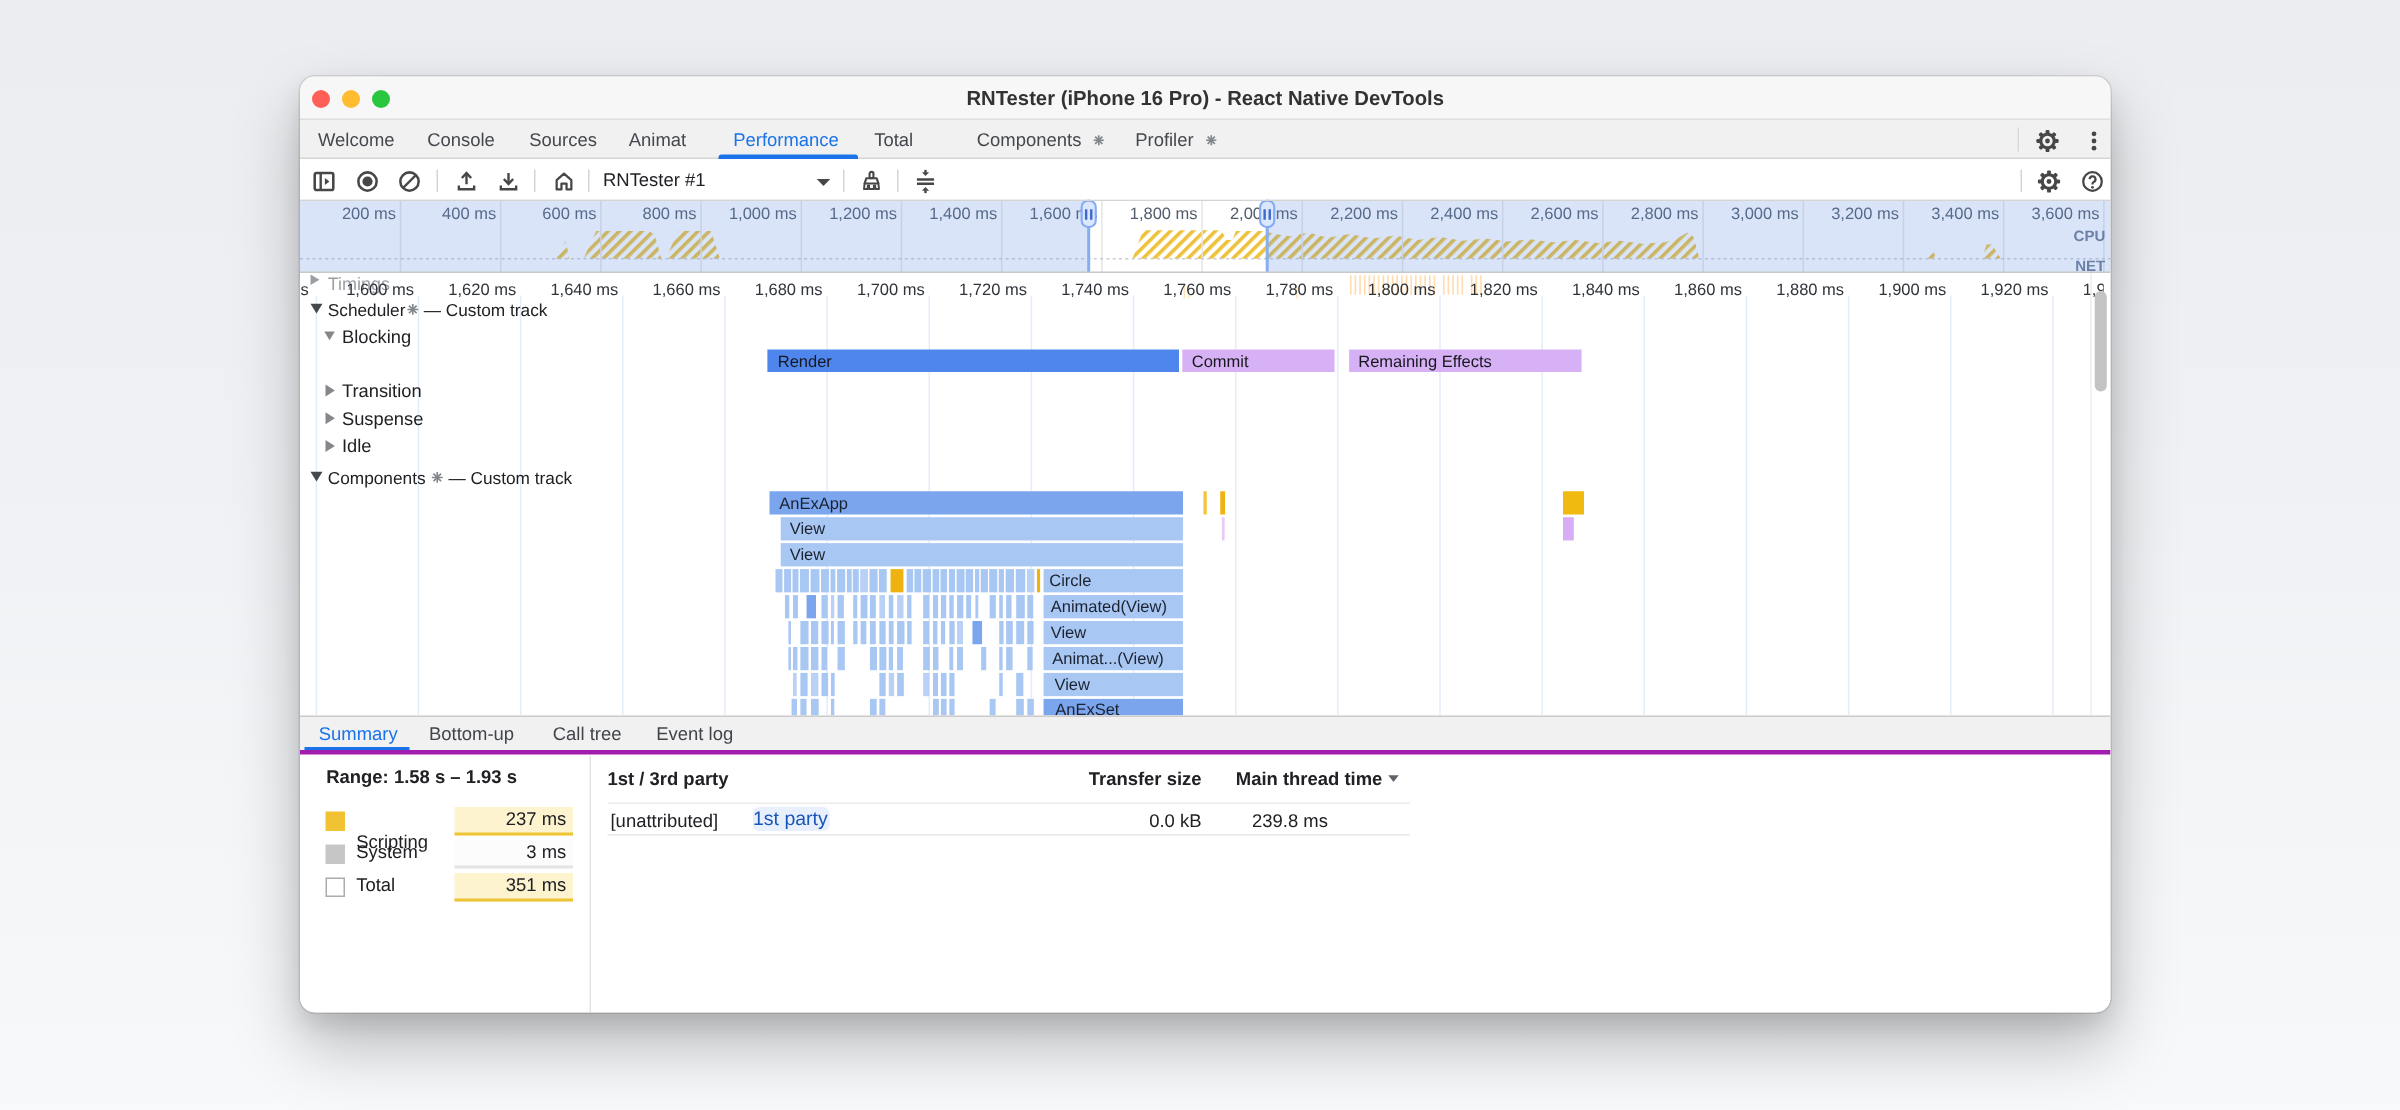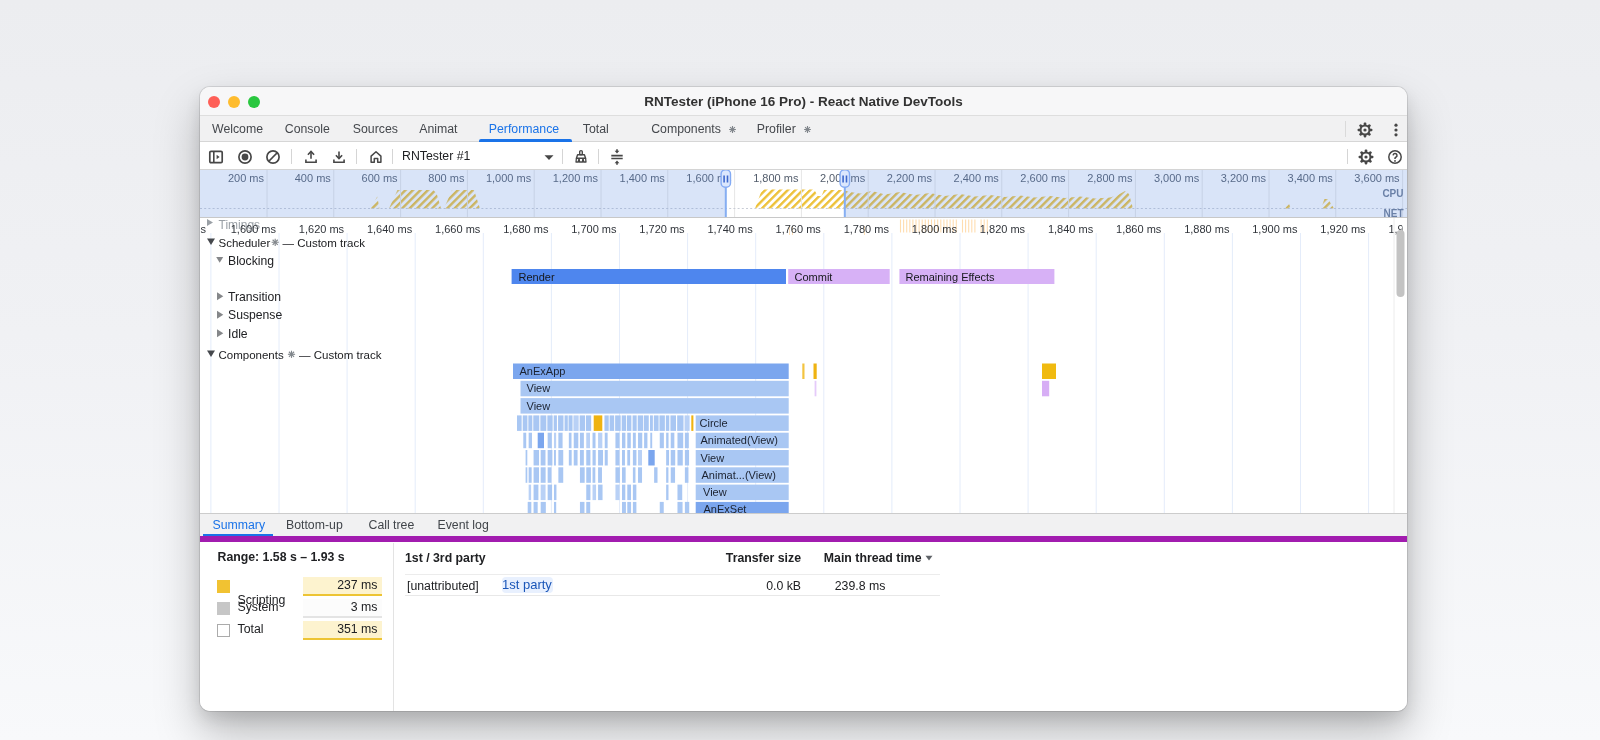--- a/index.html
+++ b/index.html
@@ -1,30 +1,30 @@
 <!DOCTYPE html>
 <html><head><meta charset="utf-8"><title>RNTester (iPhone 16 Pro) - React Native DevTools</title><style>
 * { margin:0; padding:0; box-sizing:border-box; }
 html,body { width:1600px; height:740px; overflow:hidden; }
 body { background:linear-gradient(180deg,#ecedf0 0%,#f0f1f4 45%,#f8f9fb 100%); font-family:"Liberation Sans", sans-serif; }
 #win { position:absolute; left:200px; top:51px; width:1207px; height:624px; background:#fff; border-radius:10px; overflow:hidden;
-  box-shadow:0 0 0 1px rgba(0,0,0,0.10), 0 22px 45px rgba(0,0,0,0.25), 0 8px 16px rgba(0,0,0,0.10);margin-top:36px; }
+  box-shadow:0 0 0 1px rgba(0,0,0,0.10), 0 22px 45px rgba(0,0,0,0.25), 0 8px 16px rgba(0,0,0,0.10); }
 .abs { position:absolute; }
 #titlebar { left:0; top:0; width:100%; height:29px; background:#f7f7f8; border-bottom:1px solid #dedede; }
 .tl { position:absolute; top:9px; width:12px; height:12px; border-radius:50%; }
 #title { position:absolute; left:0; right:0; top:7px; text-align:center; font-size:13.5px; font-weight:bold; color:#323232; }
 #tabbar { left:0; top:29px; width:100%; height:26px; background:#f1f1f2; border-bottom:1px solid #d6d6d6;padding-left:28px; }
 .tab { position:absolute; top:6px; font-size:12.3px; color:#45484d; white-space:nowrap; }
 #toolbar { left:0; top:55px; width:100%; height:27px; background:#fff; }
 #rntester { position:absolute; left:202px; top:62px; font-size:12.3px; color:#202124; }
 #overview { left:0; top:82px; width:100%; height:49px; }
 #chart { left:0; top:131px; width:100%; height:295px; background:#fff; }
 #tabs2 { left:0; top:426px; width:100%; height:23px; background:#f1f1f2; border-top:1px solid #ccc; }
 .tab2 { position:absolute; top:4px; font-size:12.3px; color:#41454a; }
-#content { left:0; top:449px; width:100%; height:175px; background:#fff; border-top:6px solid #a21caf; }
+#content { left:0; top:449px; width:100%; height:175px; background:#fff; border-top:3px solid #a21caf; }
 #vdiv { position:absolute; left:193px; top:1px; width:1px; height:174px; background:#e3e3e3; }
 .sw { position:absolute; left:16.5px; width:13px; height:13px; }
 .leglab { position:absolute; left:37.5px; font-size:12.3px; color:#202124; }
 .valbox { position:absolute; left:103px; width:78.5px; height:19px; font-size:12.3px; color:#202124; text-align:right; padding-right:4px; line-height:17px; }
 .hdr { font-size:12.3px; font-weight:bold; color:#202124; position:absolute; }
 .cell { font-size:12.3px; color:#202124; position:absolute; }
 </style></head><body>
 <div id="win">
     <div class="abs" id="titlebar">
       <div class="tl" style="left:7.7px;background:#fe5f57"></div>

